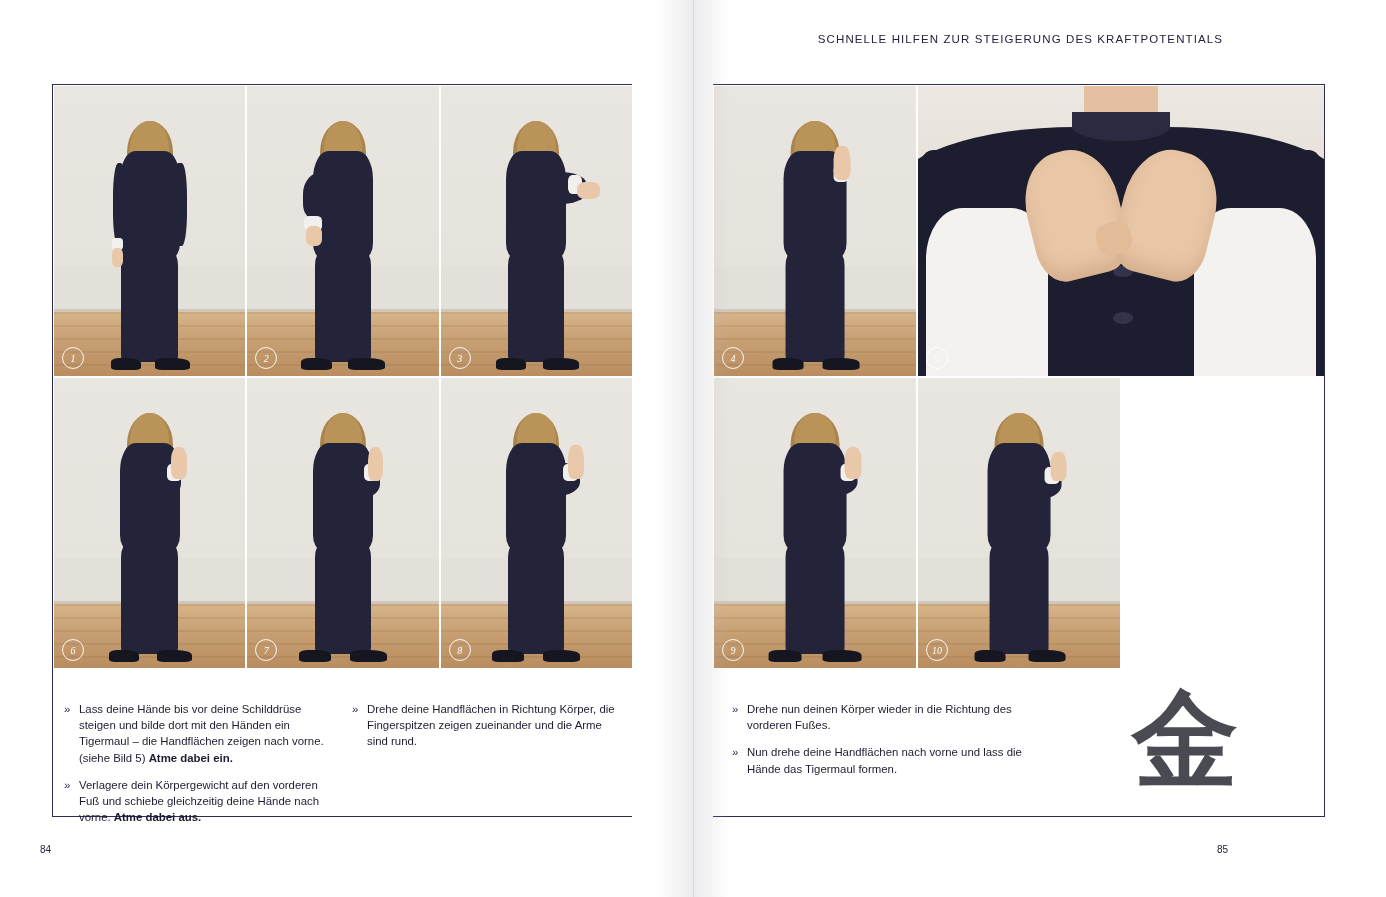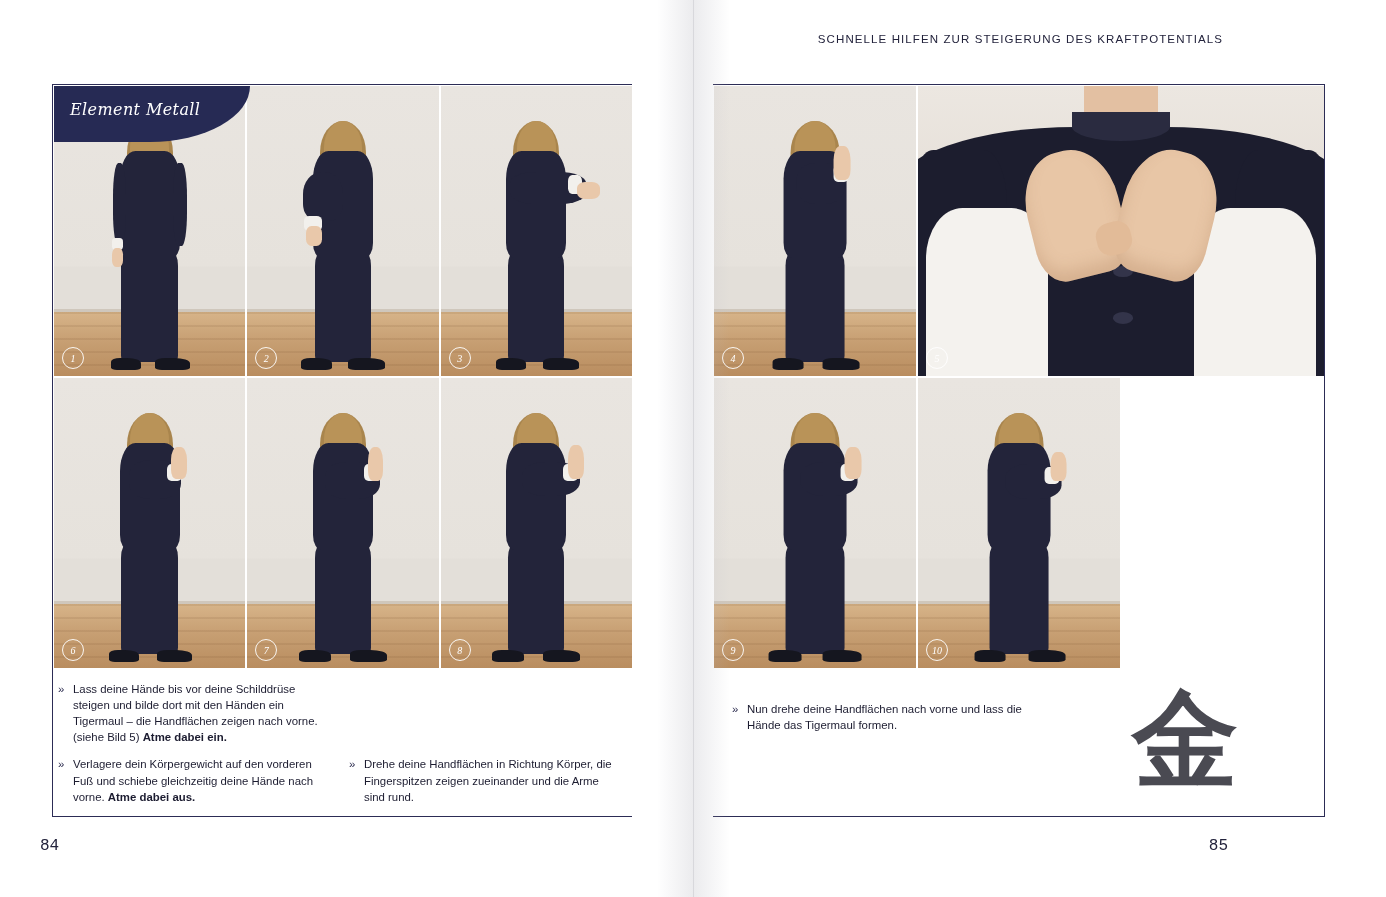--- a/index.html
+++ b/index.html
@@ -65,23 +65,22 @@
     letter-spacing: 1.1px;
     color: #23233c;
     text-transform: uppercase;
     white-space: nowrap;
   }
 
   
   .folio {
     position: absolute;
     bottom: 42px;
-    font-size: 16px;
+    font-size: 10px;
     color: #23233c;
-    font-family: Liberation Mono, monospace;
   }
   .folio-left  { left: 40px; }
   .folio-right { right: 40px; }
 
   
   .frame {
     position: absolute;
     border: 1px solid #2c2c55;
     box-sizing: border-box;
     background: #fff;
@@ -366,24 +365,23 @@
   
   .text-area {
     position: absolute;
     box-sizing: border-box;
   }
   .text-left {
     left: 1px;
     top: 598px;
     width: 578px;
     height: 133px;
-    padding: 18px 14px 0 4px;
+    padding: 18px 14px 0 10px;
     display: flex;
     gap: 22px;
-    align-items: flex-end;
   }
   .text-right {
     left: 1px;
     top: 598px;
     width: 610px;
     height: 133px;
     padding: 18px 14px 0 18px;
     display: flex;
     gap: 22px;
   }
@@ -554,23 +552,20 @@
               <div class="fig-legs"></div>
               <div class="fig-shoe" style="left:0%;width:36%;"></div>
               <div class="fig-shoe" style="right:0%;width:42%;"></div>
             </div>
           </div>
           <div class="badge">8</div>
         </div>
 
       </div>
 
-      <div class="ribbon">
-        <span class="ribbon-label">Element Metall</span>
-      </div>
 
       <div class="text-area text-left">
         <div class="col">
           <ul class="bullets">
             <li><span>Lass deine Hände bis vor deine Schilddrüse steigen und bilde dort mit den Händen ein Tigermaul – die Handflächen zeigen nach vorne. (siehe Bild 5) </span><span class="bold">Atme dabei ein.</span></li>
             <li><span>Verlagere dein Körpergewicht auf den vorderen Fuß und schiebe gleichzeitig deine Hände nach vorne. </span><span class="bold">Atme dabei aus.</span></li>
           </ul>
         </div>
         <div class="col">
           <ul class="bullets">
@@ -673,20 +668,21 @@
           </div>
           <div class="badge">10</div>
         </div>
 
 
       </div>
 
       <div class="text-area text-right">
         <div class="col-narrow">
           <ul class="bullets">
+            <li><span>Drehe nun deinen Körper wieder in die Richtung des vorderen Fußes.</span></li>
             <li><span>Nun drehe deine Handflächen nach vorne und lass die Hände das Tigermaul formen.</span></li>
           </ul>
         </div>
         <div class="col-kanji">
           <div class="kanji">金</div>
         </div>
       </div>
 
     </div>
 

